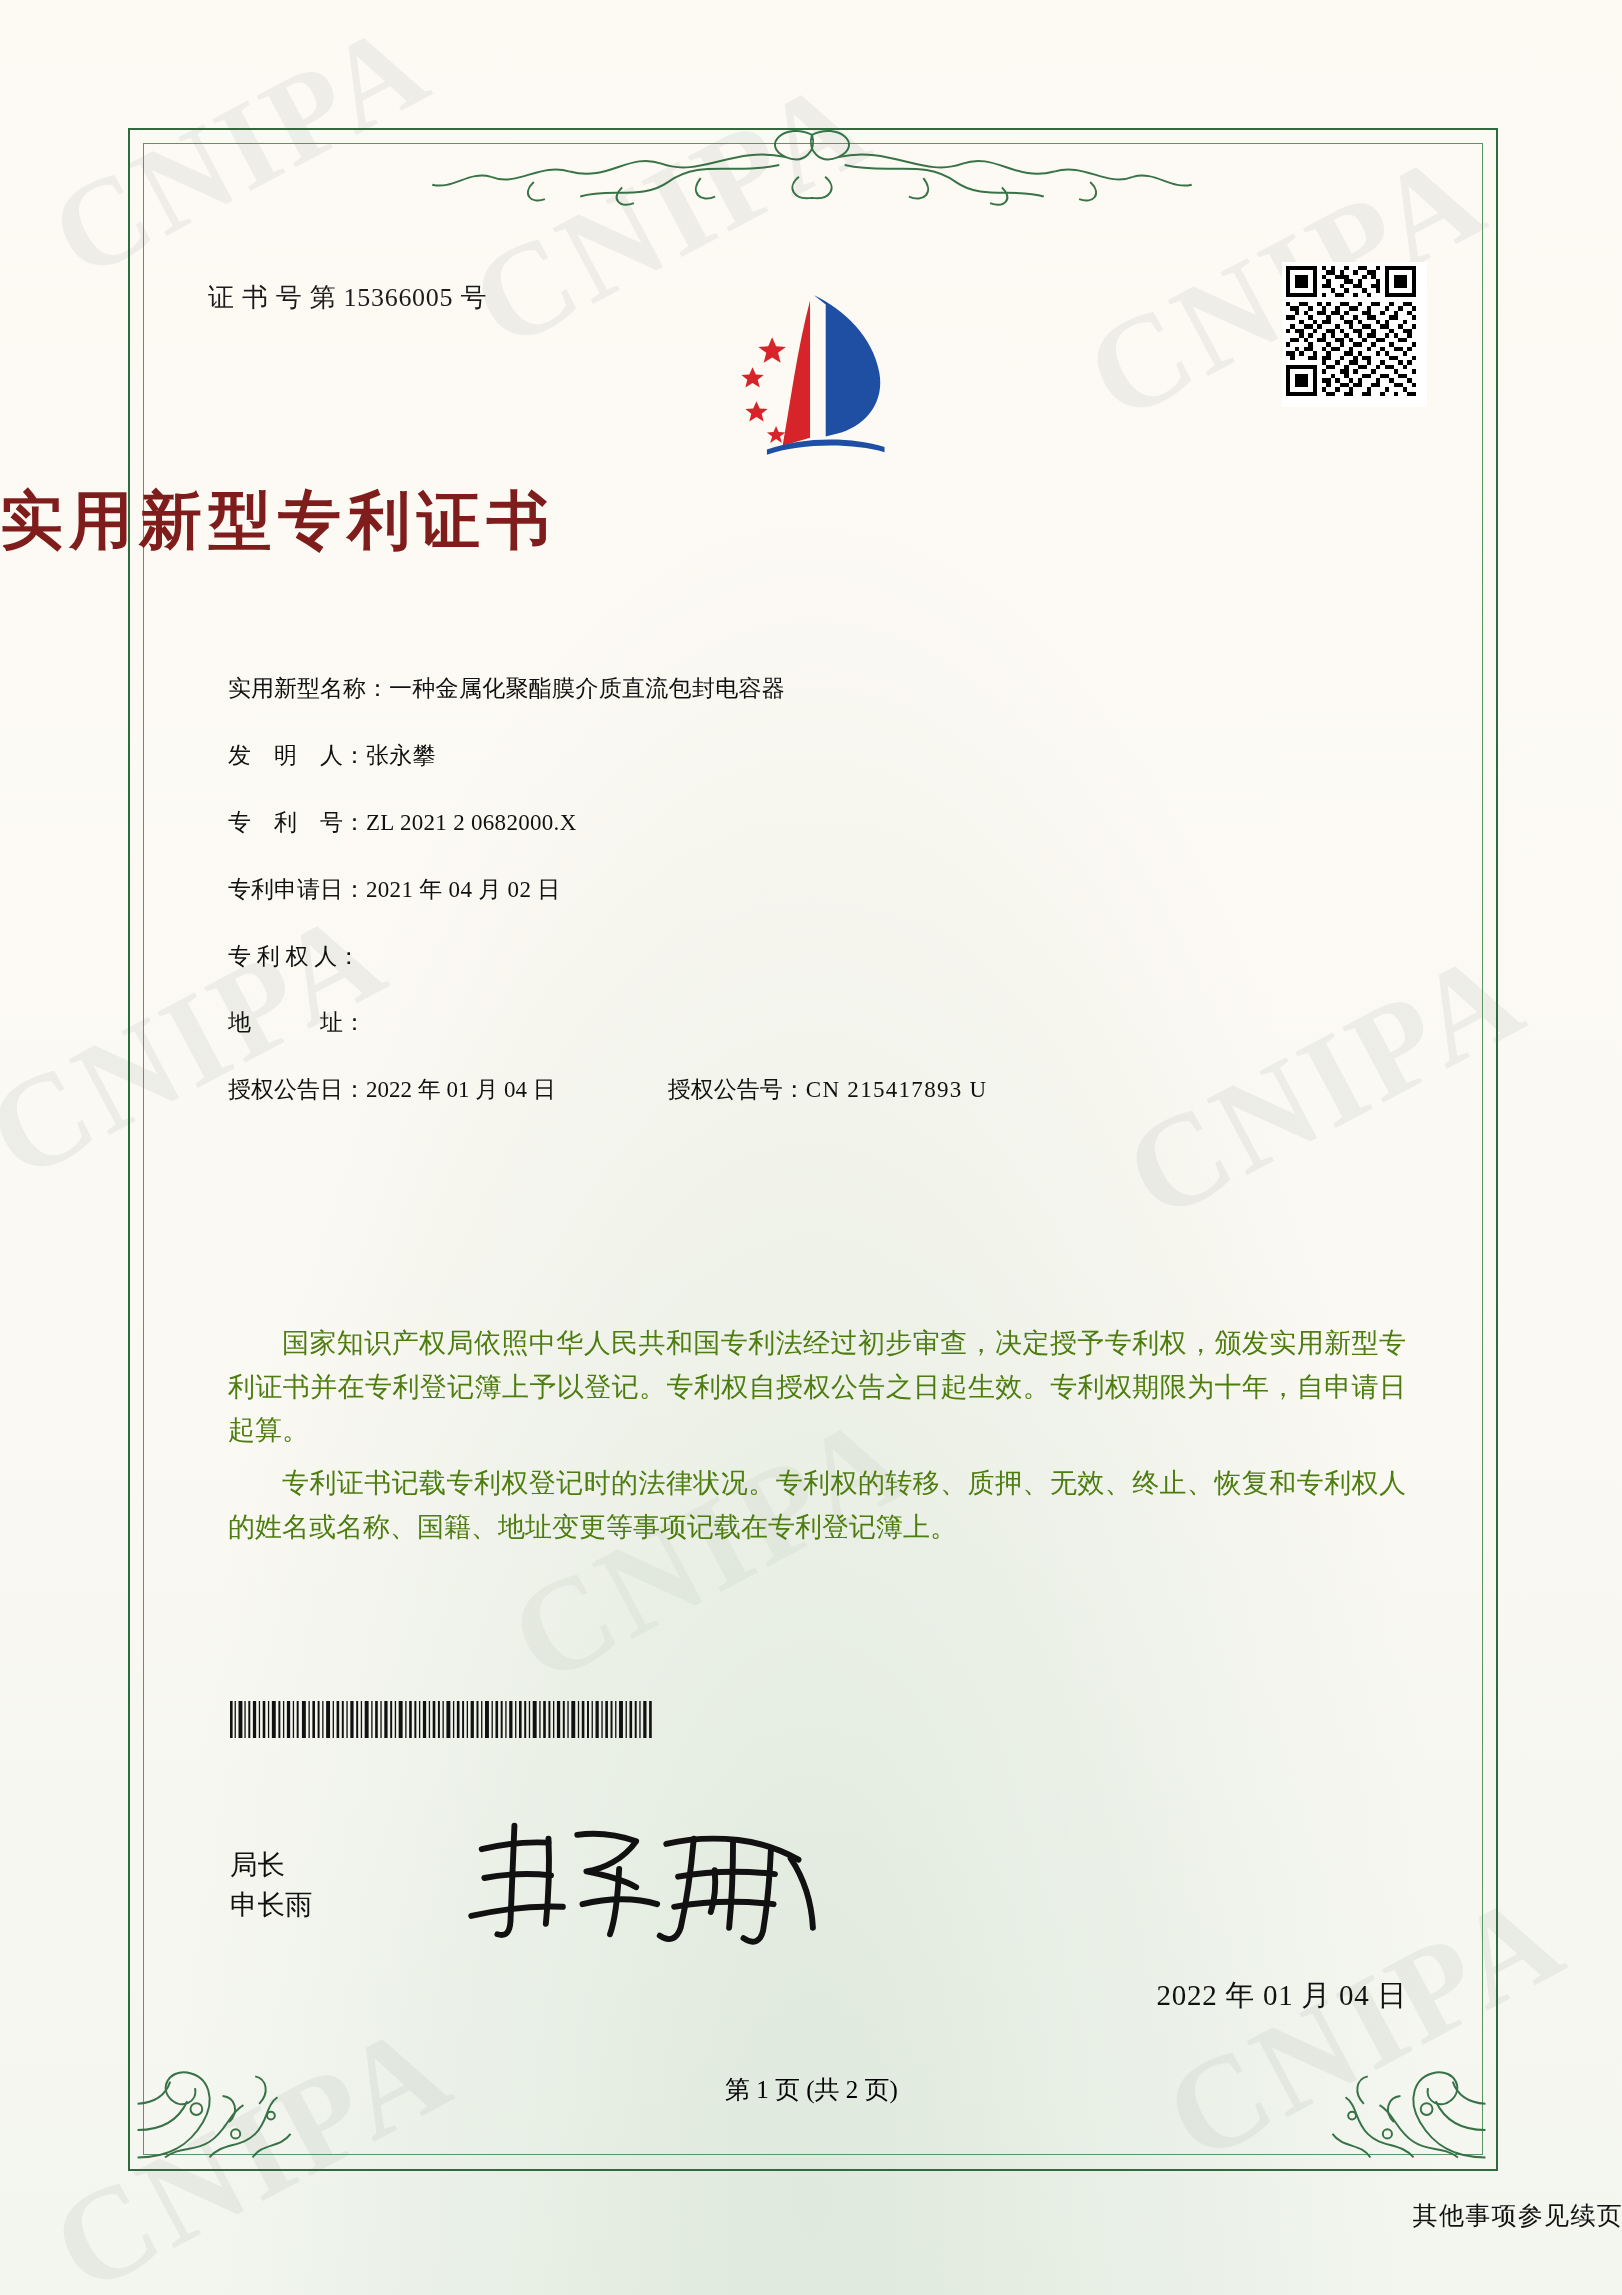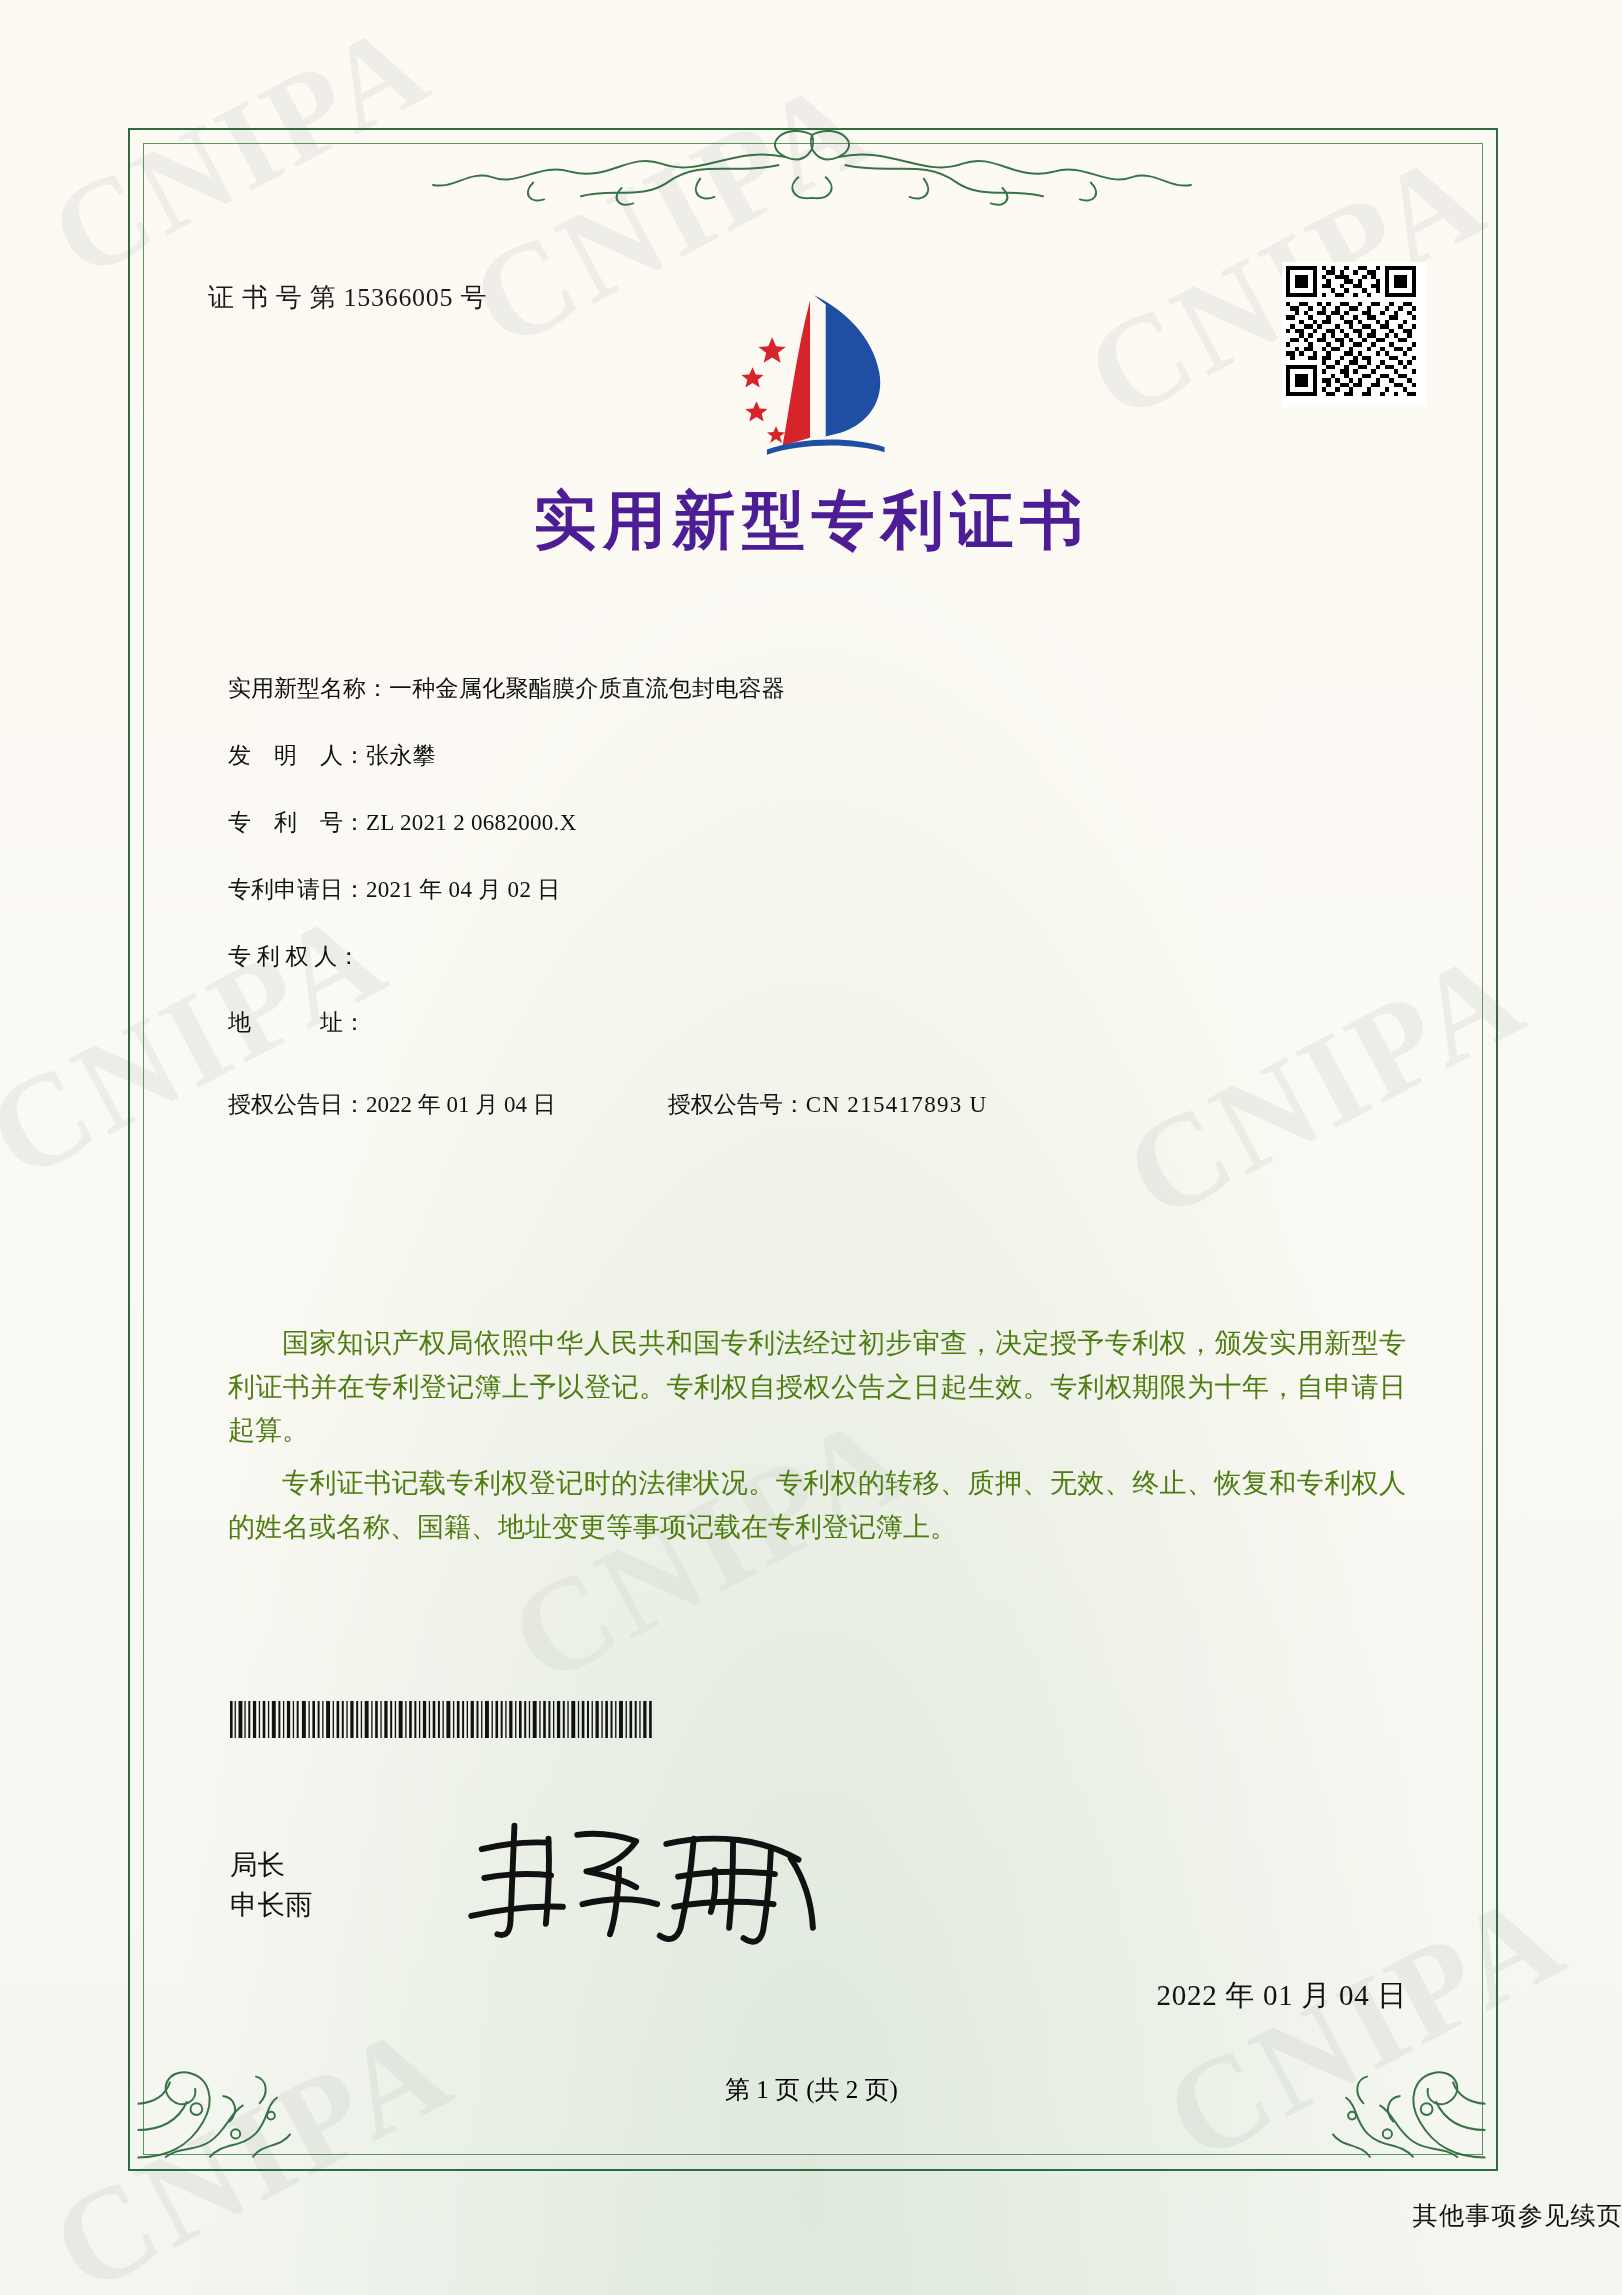--- a/index.html
+++ b/index.html
@@ -101,25 +101,25 @@
     transform: translateX(-50%);
     width: 216px;
     height: 196px;
   }
 
   .title {
     position: absolute;
     left: 0;
     right: 0;
     top: 478px;
-    text-align: center;
+    text-align: left;
     font-size: 63px;
     font-weight: 700;
     letter-spacing: 6.5px;
-    color: #4c1d95;
+    color: #7f1d1d;
     font-family: "DejaVu Serif", "Liberation Serif", serif;
   }
 
   
   .fields {
     position: absolute;
     left: 228px;
     top: 674px;
     width: 1178px;
   }
@@ -137,21 +137,21 @@
   }
   .row .value {
     flex: 1;
     letter-spacing: 0.3px;
   }
   .row.pair .label2 {
     white-space: pre;
     margin-left: 112px;
     flex: none;
   }
-  .row.pair .value2 { flex: none; margin-top: 15px; }
+  .row.pair .value2 { flex: none; }
 
   .mono-num { font-family: "Liberation Serif", serif; letter-spacing: 1.3px; }
 
   
   .paras {
     position: absolute;
     left: 228px;
     top: 1322px;
     width: 1178px;
     font-size: 27px;

